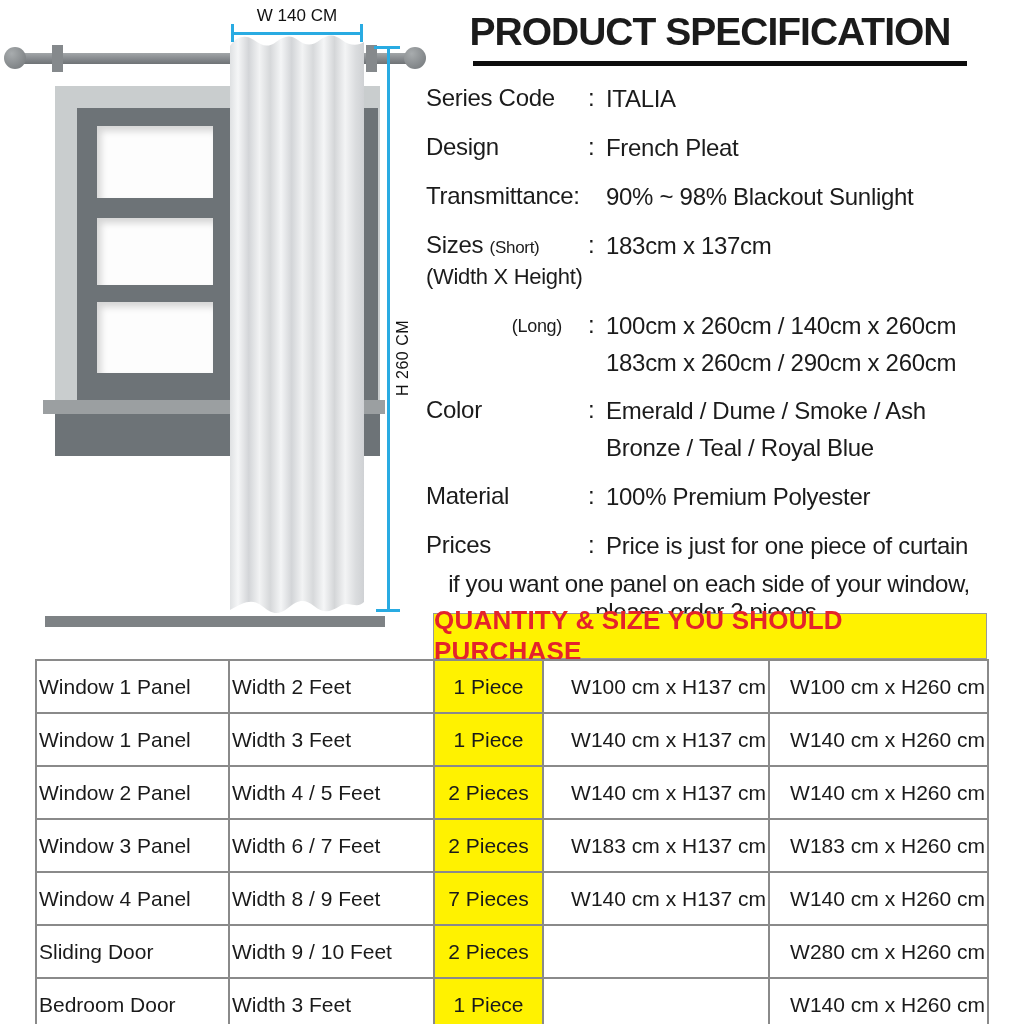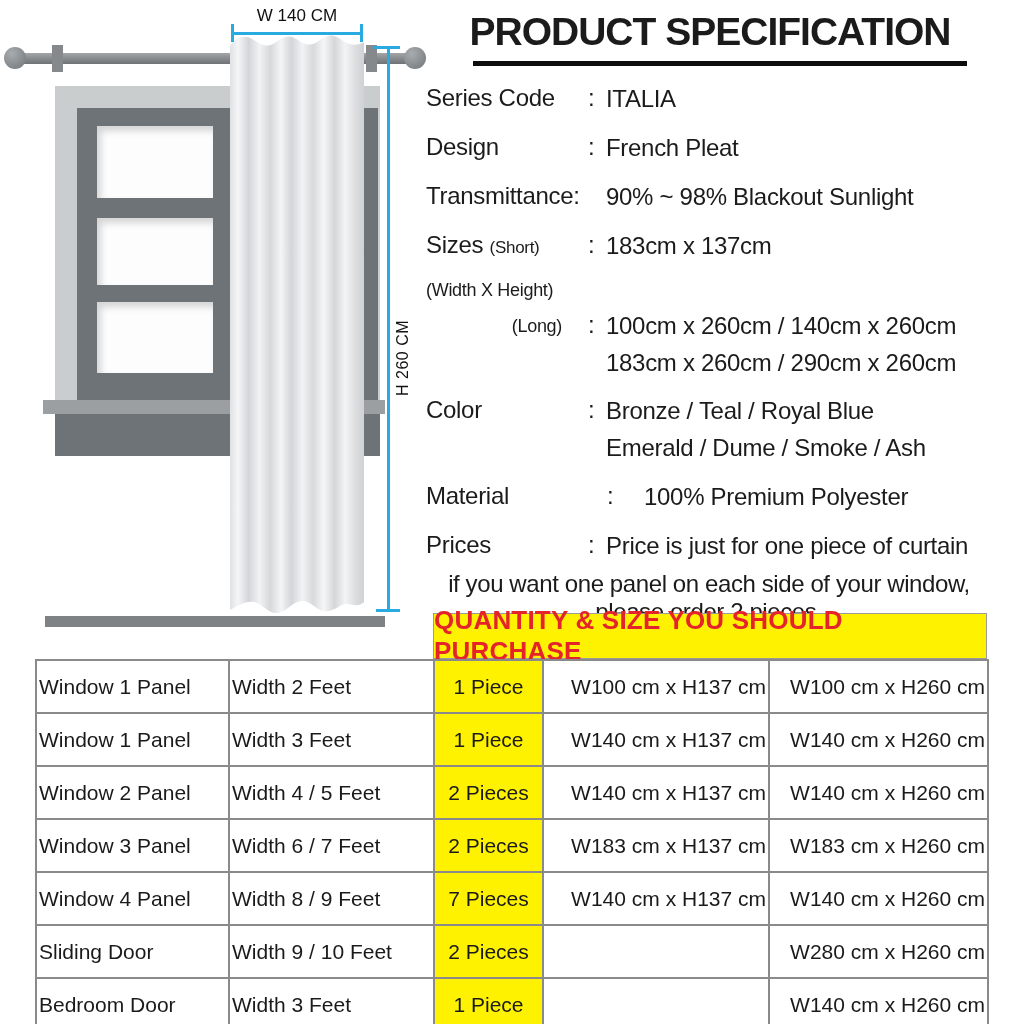--- a/index.html
+++ b/index.html
@@ -27,21 +27,21 @@
   .h-label{left:394px;top:296px;height:100px;font-size:16px;color:#111;
            writing-mode:vertical-rl;transform:rotate(180deg);letter-spacing:0.5px;}
 
   
   .title{left:425px;top:10px;width:570px;text-align:center;font-size:39px;font-weight:800;
          letter-spacing:-1px;white-space:nowrap;}
   .title-underline{left:473px;top:61px;width:494px;height:5px;background:#0d0d0d;}
   .spec-row{left:426px;width:584px;display:flex;align-items:flex-start;}
   .spec-label{width:162px;font-size:24px;letter-spacing:-0.3px;line-height:28px;flex:none;}
   .spec-label .small{font-size:17px;}
-  .spec-sublabel{font-size:18px;letter-spacing:-0.3px;margin-top:14px;}
+  .spec-sublabel{font-size:22px;letter-spacing:-0.3px;margin-top:1px;}
   .spec-label.indent{text-align:right;padding-right:26px;box-sizing:border-box;font-size:18px;line-height:30px;}
   .spec-colon{width:18px;font-size:24px;line-height:28px;flex:none;}
   .spec-value{font-size:24px;letter-spacing:-0.3px;line-height:37px;margin-top:-4px;}
   .note{left:420px;top:570px;width:578px;text-align:center;font-size:24px;letter-spacing:-0.4px;}
 
   
   .qty-header{left:433px;top:613px;width:554px;height:46px;background:var(--accent-yellow,#fff200);
               border:1px solid #9a9a9a;box-sizing:border-box;display:flex;align-items:center;justify-content:center;
               font-size:26px;font-weight:800;color:var(--accent-red,#e4232b);letter-spacing:0.2px;}
   table.purchase{position:absolute;left:35px;top:659px;width:952px;border-collapse:collapse;table-layout:fixed;}
@@ -150,26 +150,26 @@
     <div class="spec-value">
       <div>100cm x 260cm / 140cm x 260cm</div>
       <div>183cm x 260cm / 290cm x 260cm</div>
     </div>
   </div>
 
   <div class="abs spec-row" style="top:396px;">
     <div class="spec-label">Color</div>
     <div class="spec-colon">:</div>
     <div class="spec-value">
+      <div>Emerald / Dume / Smoke / Ash</div>
       <div>Bronze / Teal / Royal Blue</div>
-      <div>Emerald / Dume / Smoke / Ash</div>
-    </div>
-  </div>
-
-  <div class="abs spec-row" style="top:482px;gap:19px;">
+    </div>
+  </div>
+
+  <div class="abs spec-row" style="top:482px;">
     <div class="spec-label">Material</div>
     <div class="spec-colon">:</div>
     <div class="spec-value">100% Premium Polyester</div>
   </div>
 
   <div class="abs spec-row" style="top:531px;">
     <div class="spec-label">Prices</div>
     <div class="spec-colon">:</div>
     <div class="spec-value">Price is just for one piece of curtain</div>
   </div>

